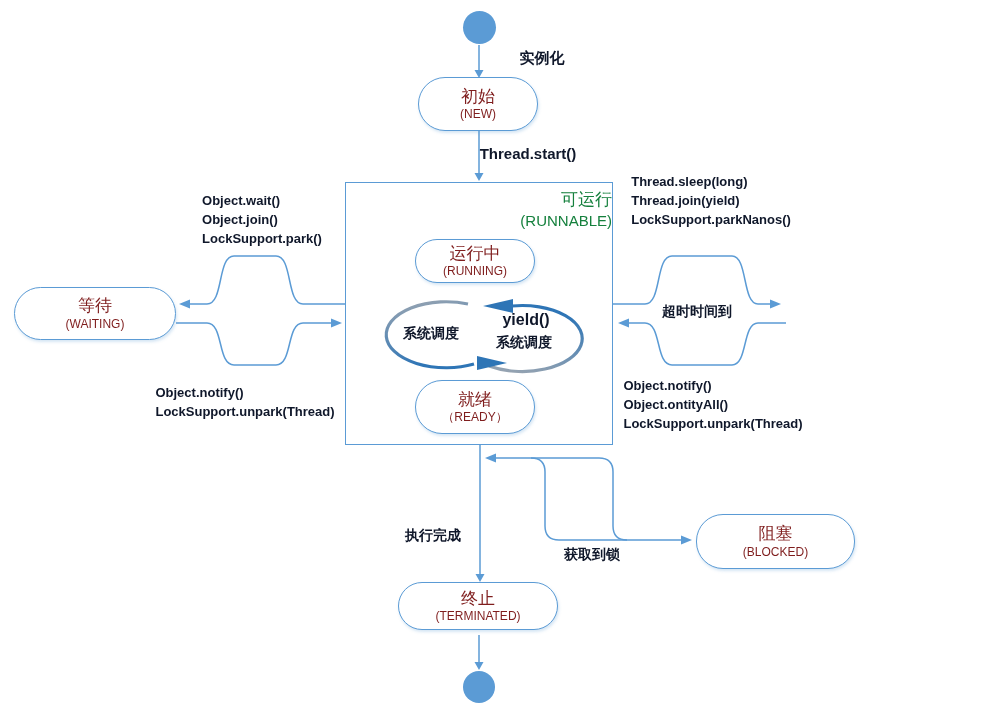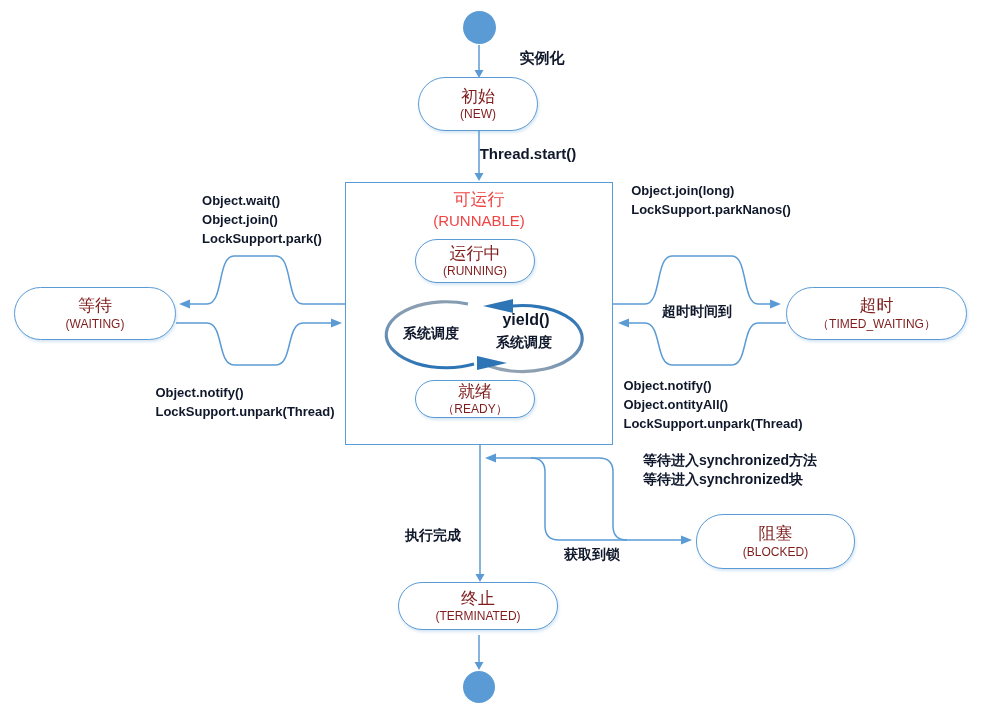--- a/index.html
+++ b/index.html
@@ -12,21 +12,21 @@
     position:absolute;box-sizing:border-box;background:#ffffff;
     border:1.5px solid #5B9BD5;border-radius:27px;
     display:flex;flex-direction:column;align-items:center;justify-content:center;
     color:#7f1d1d;line-height:1.25;text-align:center;
     box-shadow:1px 2px 3px rgba(91,155,213,0.25);
   }
   .node .t{font-size:17px;}
   .node .s{font-size:12px;}
   .bigbox{
     position:absolute;box-sizing:border-box;border:1.5px solid #5B9BD5;background:transparent;
-    color:#ef4444;text-align:center;border-radius:0;
+    color:#15803d;text-align:right;border-radius:0;
   }
   .bigbox .t{font-size:17px;margin-top:5px;}
   .bigbox .s{font-size:15px;margin-top:1px;}
   .lbl{
     position:absolute;transform:translate(-50%,-50%);
     color:#0f172a;font-size:14px;white-space:nowrap;
   }
   .lbl.code{font-size:13px;font-weight:600;line-height:19px;}
   .lbl.cn{font-weight:600;}
   .lbl.small{font-size:14px;}
@@ -92,34 +92,30 @@
   <div class="node" style="left:418px;top:77px;width:120px;height:54px;">
     <div class="t">初始</div>
     <div class="s">(NEW)</div>
   </div>
 
   <div class="node" style="left:415px;top:239px;width:120px;height:44px;">
     <div class="t">运行中</div>
     <div class="s">(RUNNING)</div>
   </div>
 
-  <div class="node" style="left:415px;top:380px;width:120px;height:38px;">
+  <div class="node" style="left:415px;top:380px;width:120px;height:54px;">
     <div class="t">就绪</div>
     <div class="s">（READY）</div>
   </div>
 
   <div class="node" style="left:14px;top:287px;width:162px;height:53px;">
     <div class="t">等待</div>
     <div class="s">(WAITING)</div>
   </div>
 
-  <div class="node" style="left:786px;top:287px;width:181px;height:53px;">
-    <div class="t">超时</div>
-    <div class="s">（TIMED_WAITING）</div>
-  </div>
 
   <div class="node" style="left:696px;top:514px;width:159px;height:55px;">
     <div class="t">阻塞</div>
     <div class="s">(BLOCKED)</div>
   </div>
 
   <div class="node" style="left:398px;top:582px;width:160px;height:48px;">
     <div class="t">终止</div>
     <div class="s">(TERMINATED)</div>
   </div>
@@ -132,36 +128,33 @@
     <div>Object.join()</div>
     <div>LockSupport.park()</div>
   </div>
 
   <div class="lbl code" style="left:245px;top:402px;">
     <div>Object.notify()</div>
     <div>LockSupport.unpark(Thread)</div>
   </div>
 
   <div class="lbl code" style="left:711px;top:200px;">
-    <div>Object.join(long)</div>
+    <div>Thread.sleep(long)</div>
+    <div>Thread.join(yield)</div>
     <div>LockSupport.parkNanos()</div>
   </div>
 
   <div class="lbl code" style="left:713px;top:404px;">
     <div>Object.notify()</div>
     <div>Object.ontityAll()</div>
     <div>LockSupport.unpark(Thread)</div>
   </div>
 
   <div class="lbl cn" style="left:697px;top:312px;">超时时间到</div>
 
-  <div class="lbl two" style="left:730px;top:470px;">
-    <div>等待进入synchronized方法</div>
-    <div>等待进入synchronized块</div>
-  </div>
 
   <div class="lbl cn" style="left:592px;top:555px;">获取到锁</div>
   <div class="lbl cn" style="left:433px;top:536px;">执行完成</div>
 
   <div class="lbl cn" style="left:431px;top:334px;">系统调度</div>
   <div class="lbl code" style="left:526px;top:319px;font-size:16px;">yield()</div>
   <div class="lbl cn" style="left:524px;top:343px;">系统调度</div>
 
 </div>
 

